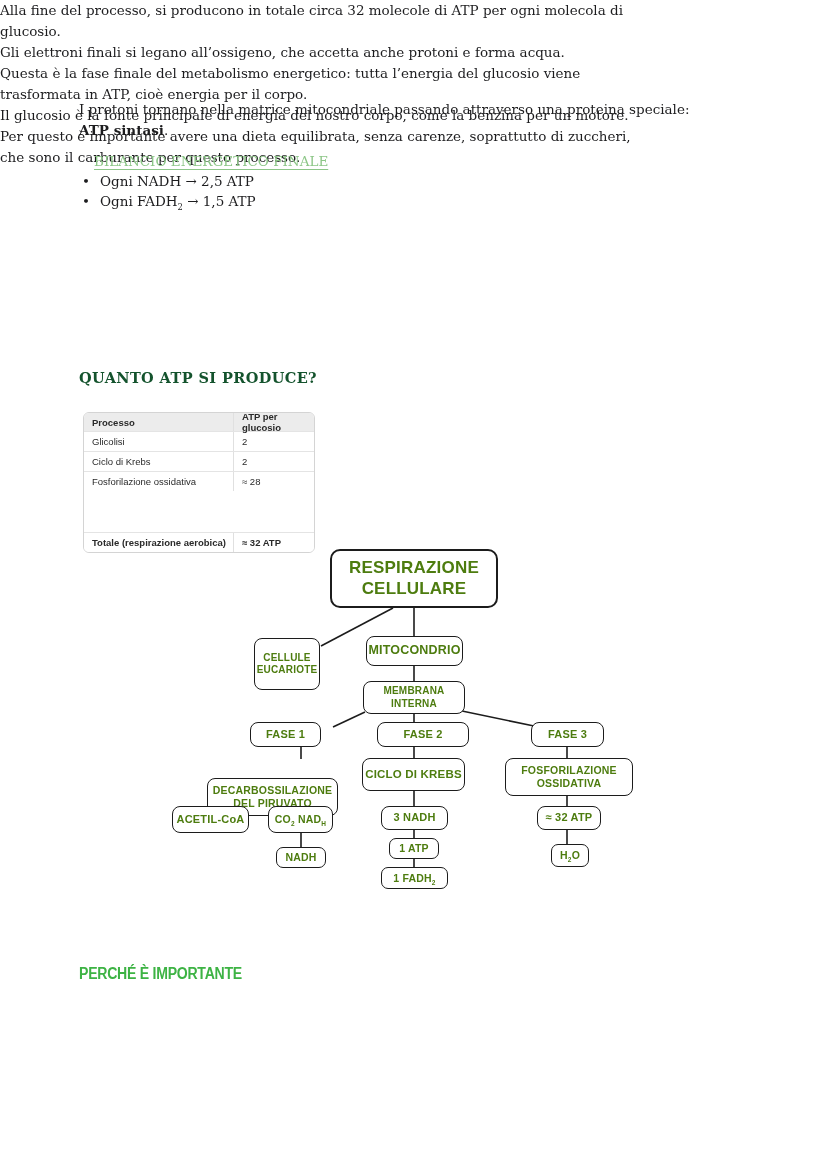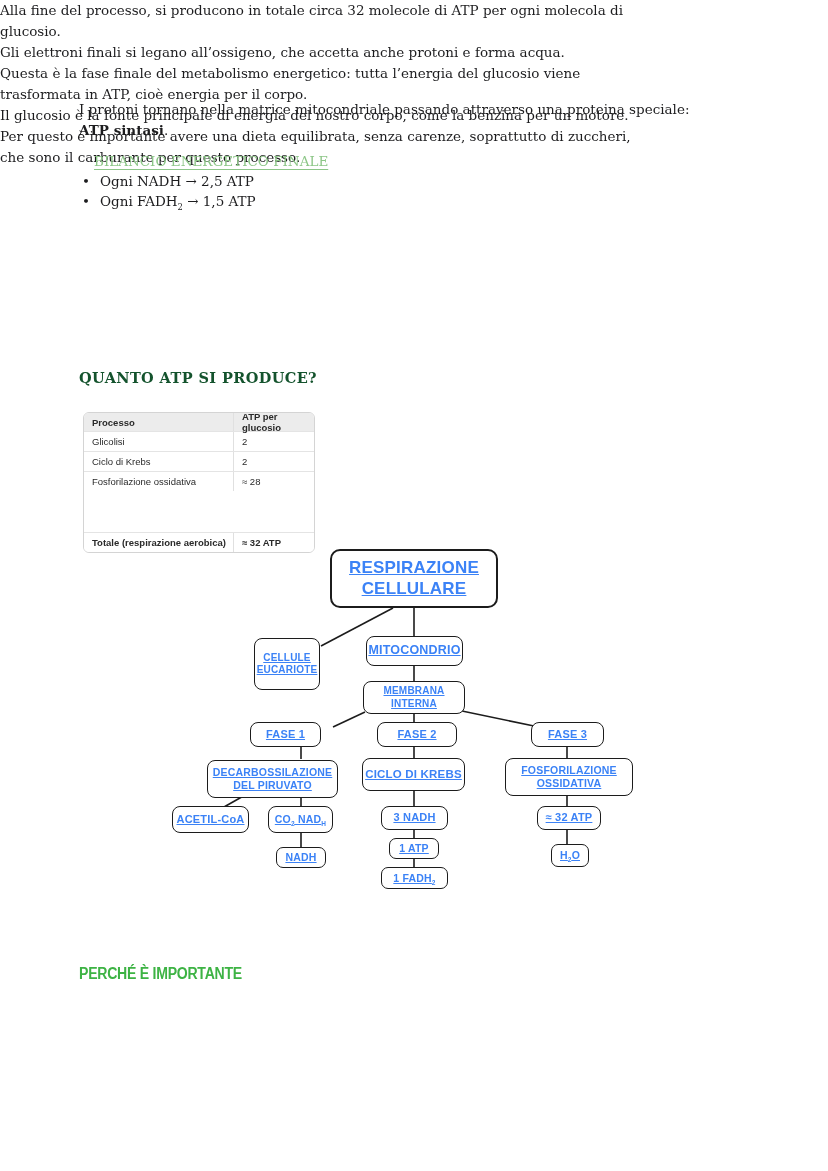--- a/index.html
+++ b/index.html
@@ -38,30 +38,30 @@
   .trow.total{font-weight:700;margin-top:41px;}
   .tc1{width:141px;padding-left:8px;align-self:stretch;display:flex;align-items:center;
        border-right:1px solid #e0e0e0;}
   .tc2{flex:1;padding-left:8px;}
   [data-list]{display:contents;}
 
   
   #connectors{position:absolute;left:0;top:0;pointer-events:none;}
   .node{position:absolute;display:flex;align-items:center;justify-content:center;
         text-align:center;background:#fff;border:1.8px solid #1c1c1c;border-radius:8px;
-        font-family:"Liberation Sans",sans-serif;font-weight:700;color:#3b82f6;
-        line-height:1.22;letter-spacing:0.2px;box-sizing:border-box;text-decoration:underline;}
+        font-family:"Liberation Sans",sans-serif;font-weight:700;color:#4d7c0f;
+        line-height:1.22;letter-spacing:0.2px;box-sizing:border-box;}
   #n-resp  {left:330px;top:549px;width:168px;height:59px;font-size:17px;border-width:2.4px;border-radius:10px;}
   #n-cell  {left:254px;top:638px;width:66px; height:52px;font-size:10px;}
   #n-mito  {left:366px;top:636px;width:97px; height:30px;font-size:12.5px;}
   #n-memb  {left:363px;top:681px;width:102px;height:33px;font-size:10px;}
   #n-f1    {left:250px;top:722px;width:71px; height:25px;font-size:11px;}
-  #n-f2    {left:377px;top:722px;width:80px; height:25px;font-size:11px;text-align:right;}
+  #n-f2    {left:377px;top:722px;width:92px; height:25px;font-size:11px;text-align:right;}
   #n-f3    {left:531px;top:722px;width:73px; height:25px;font-size:11px;}
-  #n-dec   {left:207px;top:760px;width:131px;height:38px;font-size:10.5px;}
+  #n-dec   {left:207px;top:778px;width:131px;height:38px;font-size:10.5px;}
   #n-krebs {left:362px;top:758px;width:103px;height:33px;font-size:11.5px;}
   #n-fos   {left:505px;top:758px;width:128px;height:38px;font-size:10.5px;}
   #n-ace   {left:172px;top:806px;width:77px; height:27px;font-size:11px;}
   #n-co2   {left:268px;top:806px;width:65px; height:27px;font-size:10.5px;}
   #n-3nadh {left:381px;top:806px;width:67px; height:24px;font-size:11px;}
   #n-32atp {left:537px;top:806px;width:64px; height:24px;font-size:11px;}
   #n-nadh  {left:276px;top:847px;width:50px; height:21px;font-size:10.5px;border-radius:7px;}
   #n-1atp  {left:389px;top:838px;width:50px; height:21px;font-size:10.5px;border-radius:7px;}
   #n-fadh  {left:381px;top:867px;width:67px; height:22px;font-size:10.5px;border-radius:7px;}
   #n-h2o   {left:551px;top:844px;width:38px; height:23px;font-size:10.5px;border-radius:7px;}

